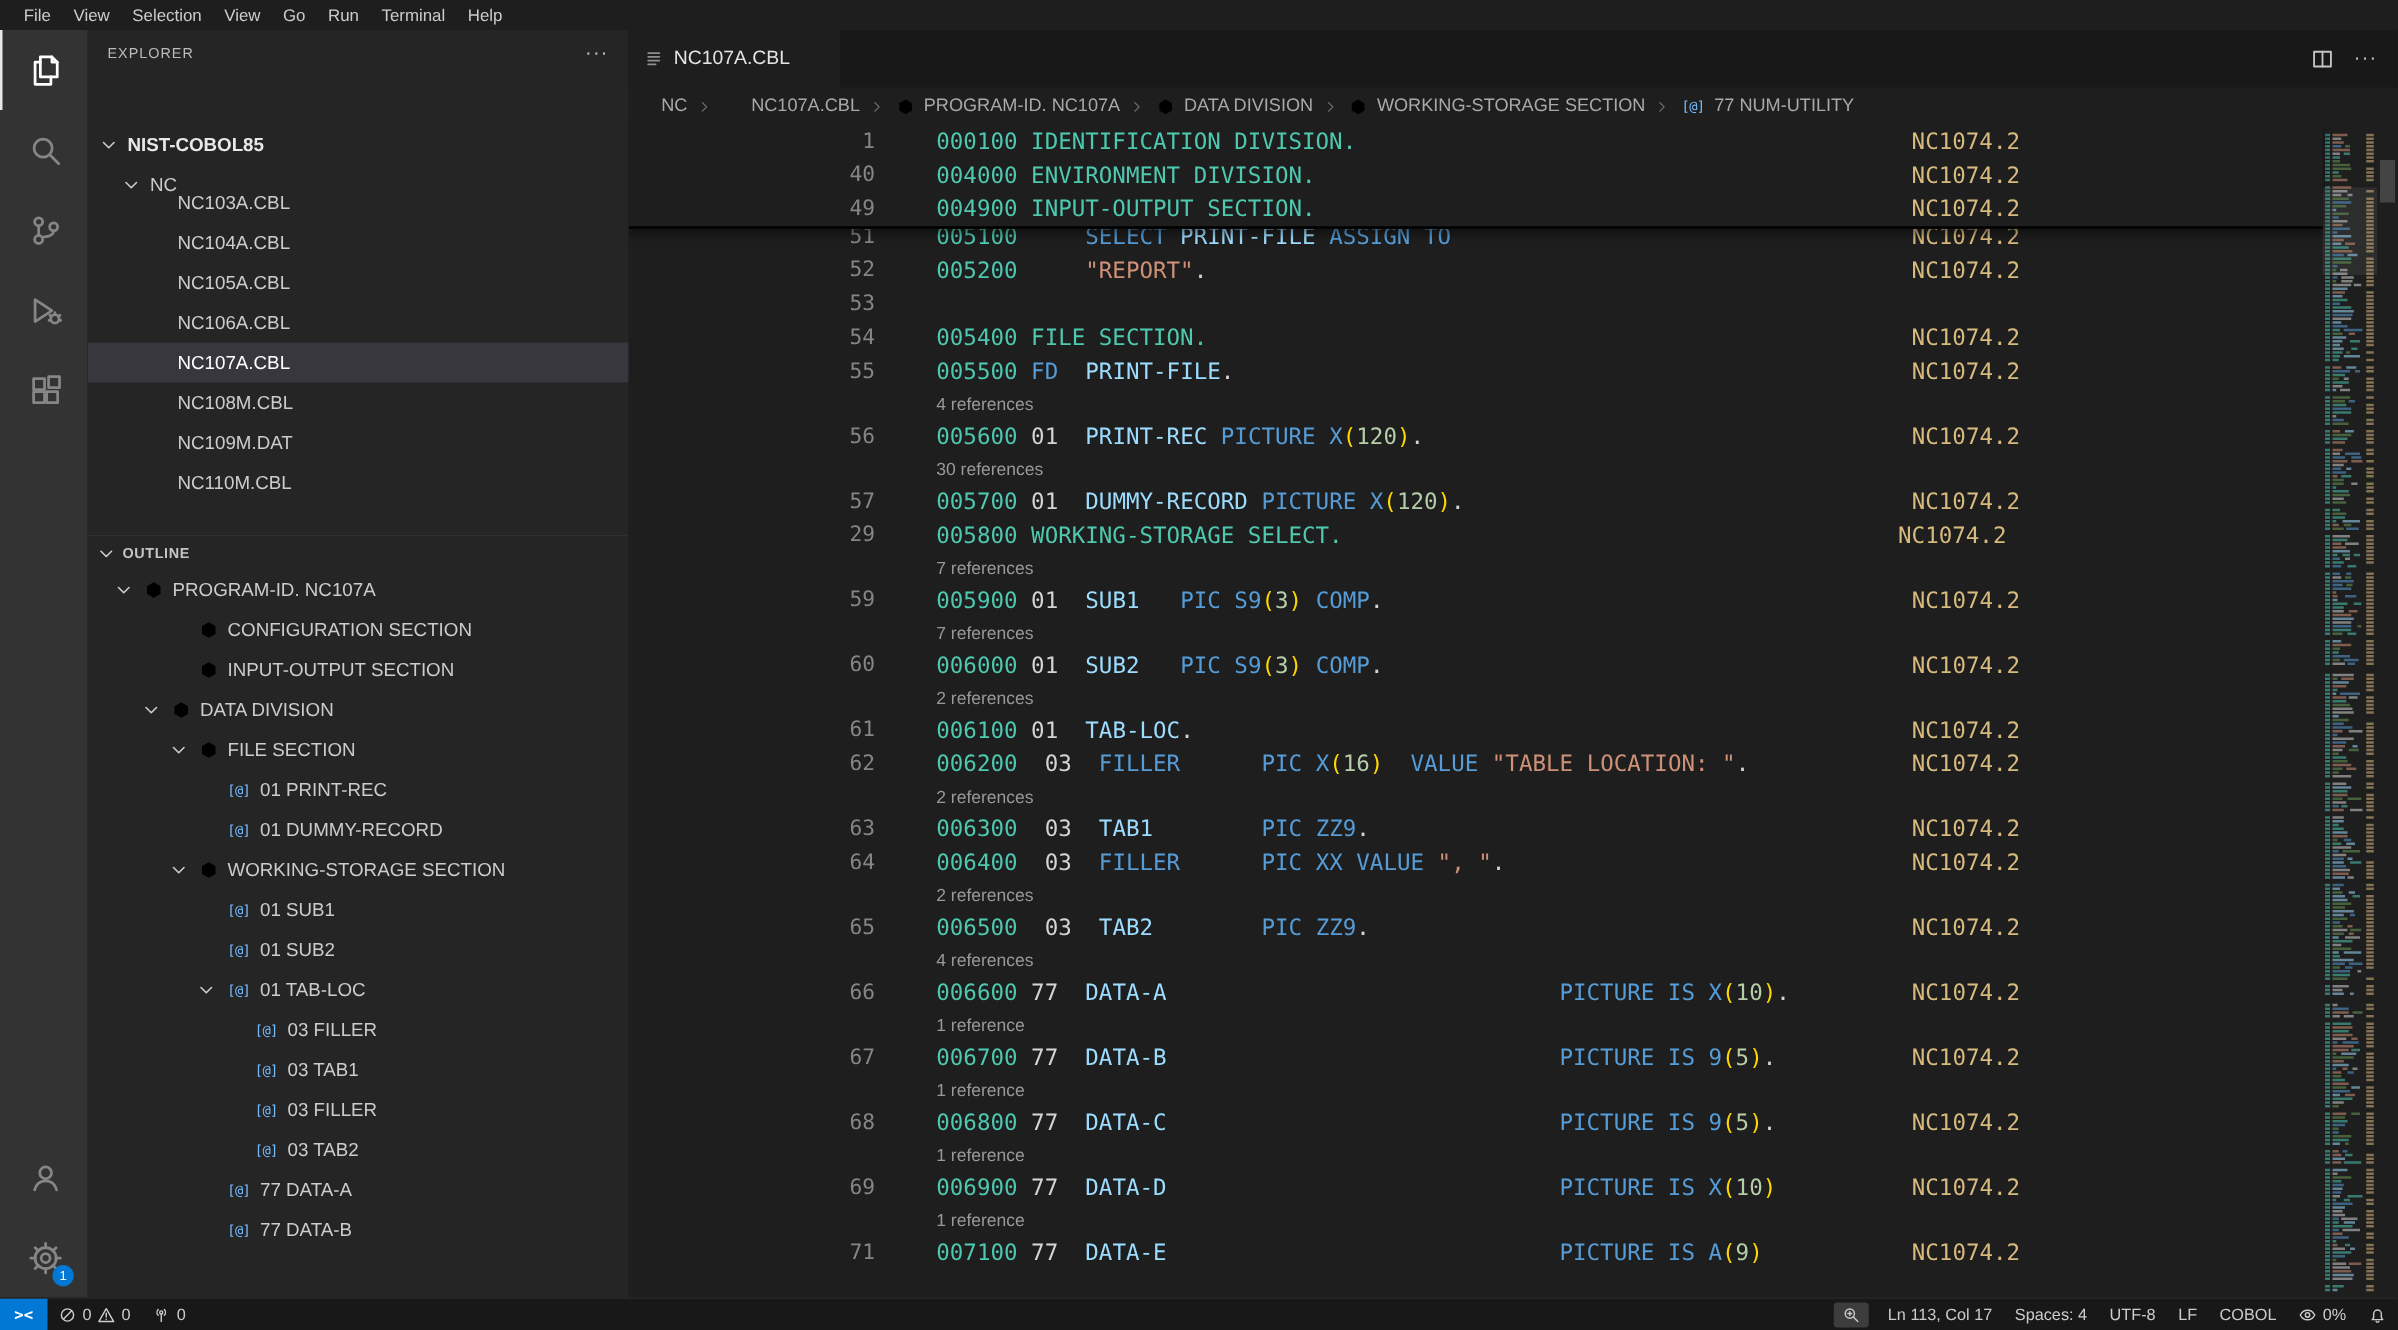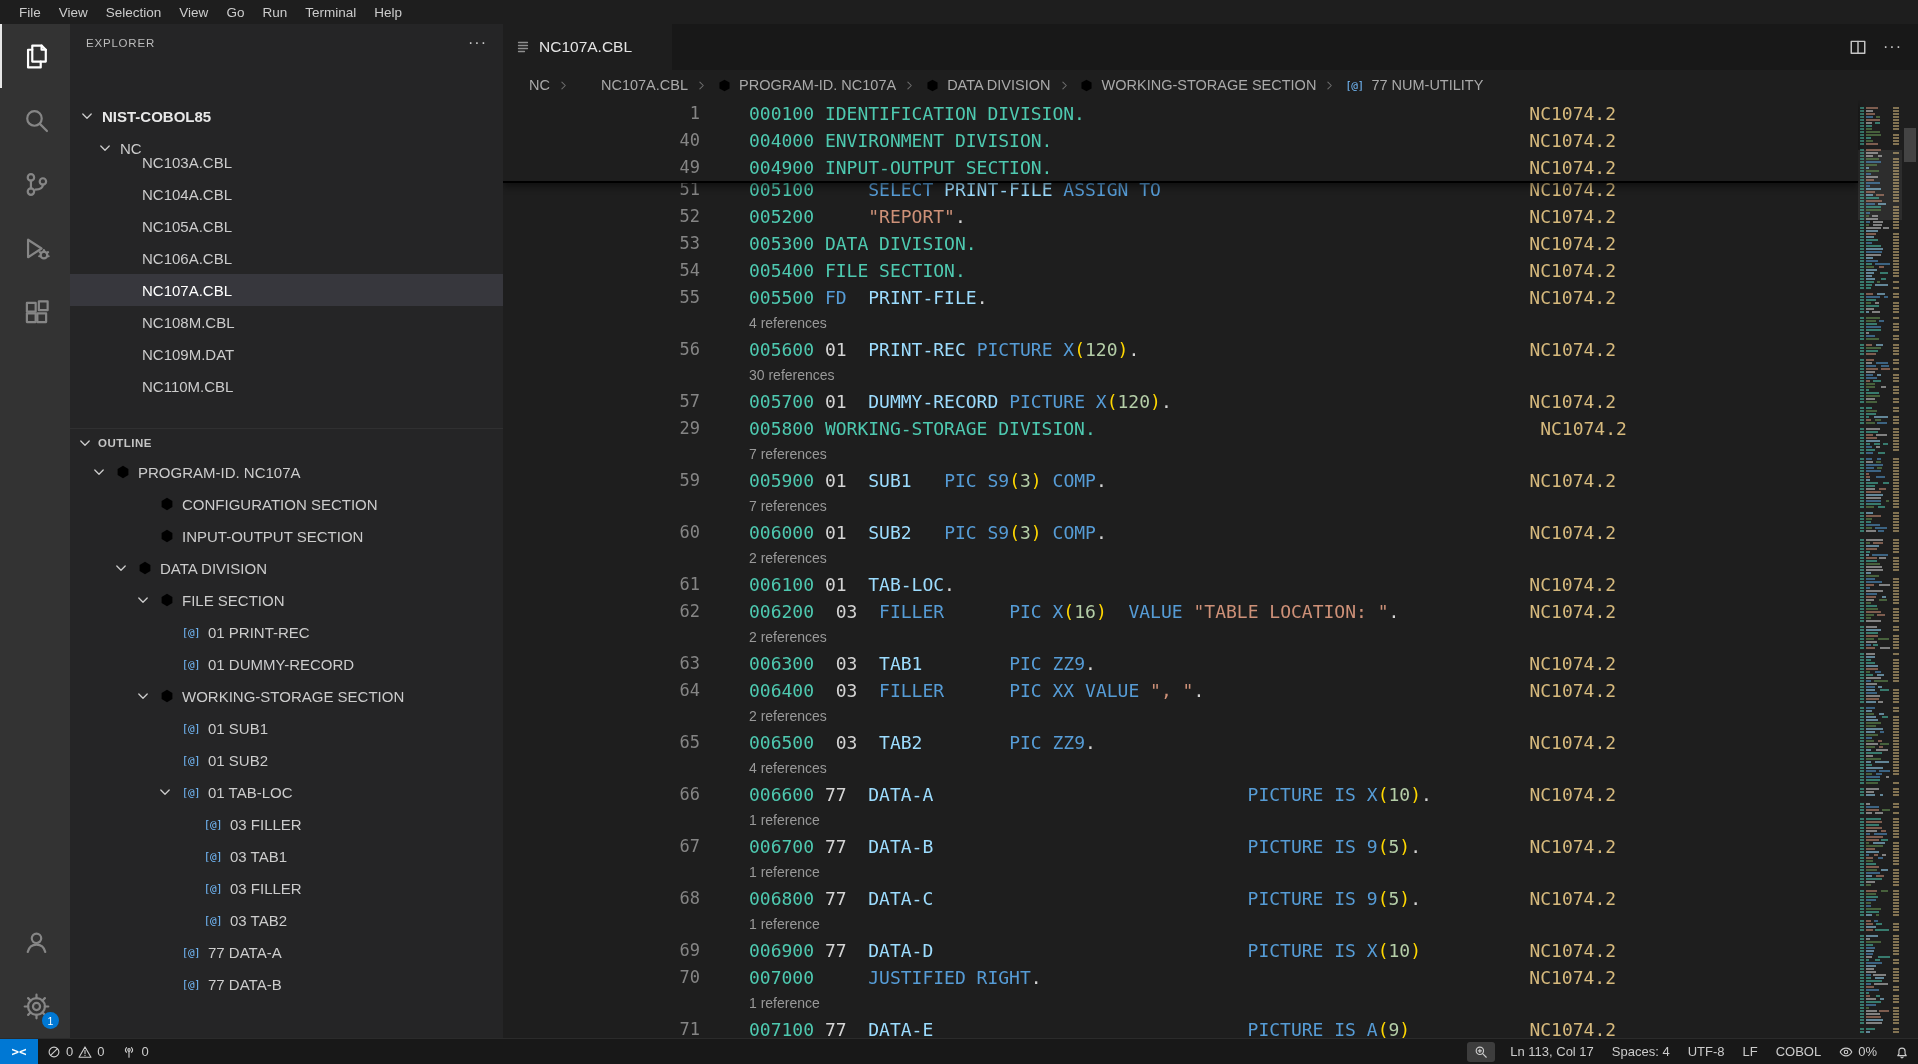--- a/index.html
+++ b/index.html
@@ -516,49 +516,48 @@
   <div class="editor">
     <div class="sticky" id="sticky-lines">
         <div class="cl"><span class="ln">1</span><span class="ct"><span class="tk-seq">000100</span><span class="tk-pl"> </span><span class="tk-div">IDENTIFICATION DIVISION.</span><span class="tk-pl">                                         </span><span class="tk-tag">NC1074.2</span></span></div>
         <div class="cl"><span class="ln">40</span><span class="ct"><span class="tk-seq">004000</span><span class="tk-pl"> </span><span class="tk-div">ENVIRONMENT DIVISION.</span><span class="tk-pl">                                            </span><span class="tk-tag">NC1074.2</span></span></div>
         <div class="cl"><span class="ln">49</span><span class="ct"><span class="tk-seq">004900</span><span class="tk-pl"> </span><span class="tk-div">INPUT-OUTPUT SECTION.</span><span class="tk-pl">                                            </span><span class="tk-tag">NC1074.2</span></span></div>
       </div>
     <div class="code-scroll">
       <div id="code-lines" style="margin-top:-7px">
           <div class="cl"><span class="ln">51</span><span class="ct"><span class="tk-seq">005100</span><span class="tk-pl">     </span><span class="tk-kw">SELECT</span><span class="tk-pl"> </span><span class="tk-id">PRINT-FILE</span><span class="tk-pl"> </span><span class="tk-kw">ASSIGN</span><span class="tk-pl"> </span><span class="tk-kw">TO</span><span class="tk-pl">                                  </span><span class="tk-tag">NC1074.2</span></span></div>
           <div class="cl"><span class="ln">52</span><span class="ct"><span class="tk-seq">005200</span><span class="tk-pl">     </span><span class="tk-str">"REPORT"</span><span class="tk-pl">.</span><span class="tk-pl">                                                    </span><span class="tk-tag">NC1074.2</span></span></div>
-          <div class="cl"><span class="ln">53</span><span class="ct"><span class="tk-seq">005300</span><span class="tk-pl"> </span><span class="tk-div">DATA DIVISION.</span><span class="tk-pl">                                                   </span><span class="tk-tag">NC1074.2</span></span></div>
+          <div class="cl"><span class="ln">53</span></div>
           <div class="cl"><span class="ln">54</span><span class="ct"><span class="tk-seq">005400</span><span class="tk-pl"> </span><span class="tk-div">FILE SECTION.</span><span class="tk-pl">                                                    </span><span class="tk-tag">NC1074.2</span></span></div>
           <div class="cl"><span class="ln">55</span><span class="ct"><span class="tk-seq">005500</span><span class="tk-pl"> </span><span class="tk-kw">FD</span><span class="tk-pl">  </span><span class="tk-id">PRINT-FILE</span><span class="tk-pl">.</span><span class="tk-pl">                                                  </span><span class="tk-tag">NC1074.2</span></span></div>
           <div class="lens-row"><span class="lens">4 references</span></div>
           <div class="cl"><span class="ln">56</span><span class="ct"><span class="tk-seq">005600</span><span class="tk-pl"> </span><span class="tk-lvl">01</span><span class="tk-pl">  </span><span class="tk-id">PRINT-REC</span><span class="tk-pl"> </span><span class="tk-kw">PICTURE</span><span class="tk-pl"> </span><span class="tk-kw">X</span><span class="tk-par">(</span><span class="tk-num">120</span><span class="tk-par">)</span><span class="tk-pl">.</span><span class="tk-pl">                                    </span><span class="tk-tag">NC1074.2</span></span></div>
           <div class="lens-row"><span class="lens">30 references</span></div>
           <div class="cl"><span class="ln">57</span><span class="ct"><span class="tk-seq">005700</span><span class="tk-pl"> </span><span class="tk-lvl">01</span><span class="tk-pl">  </span><span class="tk-id">DUMMY-RECORD</span><span class="tk-pl"> </span><span class="tk-kw">PICTURE</span><span class="tk-pl"> </span><span class="tk-kw">X</span><span class="tk-par">(</span><span class="tk-num">120</span><span class="tk-par">)</span><span class="tk-pl">.</span><span class="tk-pl">                                 </span><span class="tk-tag">NC1074.2</span></span></div>
-          <div class="cl"><span class="ln">29</span><span class="ct"><span class="tk-seq">005800</span><span class="tk-pl"> </span><span class="tk-div">WORKING-STORAGE DIVISION.</span><span class="tk-pl">                                         </span><span class="tk-tag">NC1074.2</span></span></div>
+          <div class="cl"><span class="ln">29</span><span class="ct"><span class="tk-seq">005800</span><span class="tk-pl"> </span><span class="tk-div">WORKING-STORAGE SELECT.</span><span class="tk-pl">                                         </span><span class="tk-tag">NC1074.2</span></span></div>
           <div class="lens-row"><span class="lens">7 references</span></div>
           <div class="cl"><span class="ln">59</span><span class="ct"><span class="tk-seq">005900</span><span class="tk-pl"> </span><span class="tk-lvl">01</span><span class="tk-pl">  </span><span class="tk-id">SUB1</span><span class="tk-pl">   </span><span class="tk-kw">PIC</span><span class="tk-pl"> </span><span class="tk-kw">S9</span><span class="tk-par">(</span><span class="tk-num">3</span><span class="tk-par">)</span><span class="tk-pl"> </span><span class="tk-kw">COMP</span><span class="tk-pl">.</span><span class="tk-pl">                                       </span><span class="tk-tag">NC1074.2</span></span></div>
           <div class="lens-row"><span class="lens">7 references</span></div>
           <div class="cl"><span class="ln">60</span><span class="ct"><span class="tk-seq">006000</span><span class="tk-pl"> </span><span class="tk-lvl">01</span><span class="tk-pl">  </span><span class="tk-id">SUB2</span><span class="tk-pl">   </span><span class="tk-kw">PIC</span><span class="tk-pl"> </span><span class="tk-kw">S9</span><span class="tk-par">(</span><span class="tk-num">3</span><span class="tk-par">)</span><span class="tk-pl"> </span><span class="tk-kw">COMP</span><span class="tk-pl">.</span><span class="tk-pl">                                       </span><span class="tk-tag">NC1074.2</span></span></div>
           <div class="lens-row"><span class="lens">2 references</span></div>
           <div class="cl"><span class="ln">61</span><span class="ct"><span class="tk-seq">006100</span><span class="tk-pl"> </span><span class="tk-lvl">01</span><span class="tk-pl">  </span><span class="tk-id">TAB-LOC</span><span class="tk-pl">.</span><span class="tk-pl">                                                     </span><span class="tk-tag">NC1074.2</span></span></div>
           <div class="cl"><span class="ln">62</span><span class="ct"><span class="tk-seq">006200</span><span class="tk-pl">  </span><span class="tk-lvl">03</span><span class="tk-pl">  </span><span class="tk-kw">FILLER</span><span class="tk-pl">      </span><span class="tk-kw">PIC</span><span class="tk-pl"> </span><span class="tk-kw">X</span><span class="tk-par">(</span><span class="tk-num">16</span><span class="tk-par">)</span><span class="tk-pl">  </span><span class="tk-kw">VALUE</span><span class="tk-pl"> </span><span class="tk-str">"TABLE LOCATION: "</span><span class="tk-pl">.</span><span class="tk-pl">            </span><span class="tk-tag">NC1074.2</span></span></div>
           <div class="lens-row"><span class="lens">2 references</span></div>
           <div class="cl"><span class="ln">63</span><span class="ct"><span class="tk-seq">006300</span><span class="tk-pl">  </span><span class="tk-lvl">03</span><span class="tk-pl">  </span><span class="tk-id">TAB1</span><span class="tk-pl">        </span><span class="tk-kw">PIC</span><span class="tk-pl"> </span><span class="tk-kw">ZZ9</span><span class="tk-pl">.</span><span class="tk-pl">                                        </span><span class="tk-tag">NC1074.2</span></span></div>
           <div class="cl"><span class="ln">64</span><span class="ct"><span class="tk-seq">006400</span><span class="tk-pl">  </span><span class="tk-lvl">03</span><span class="tk-pl">  </span><span class="tk-kw">FILLER</span><span class="tk-pl">      </span><span class="tk-kw">PIC</span><span class="tk-pl"> </span><span class="tk-kw">XX</span><span class="tk-pl"> </span><span class="tk-kw">VALUE</span><span class="tk-pl"> </span><span class="tk-str">", "</span><span class="tk-pl">.</span><span class="tk-pl">                              </span><span class="tk-tag">NC1074.2</span></span></div>
           <div class="lens-row"><span class="lens">2 references</span></div>
           <div class="cl"><span class="ln">65</span><span class="ct"><span class="tk-seq">006500</span><span class="tk-pl">  </span><span class="tk-lvl">03</span><span class="tk-pl">  </span><span class="tk-id">TAB2</span><span class="tk-pl">        </span><span class="tk-kw">PIC</span><span class="tk-pl"> </span><span class="tk-kw">ZZ9</span><span class="tk-pl">.</span><span class="tk-pl">                                        </span><span class="tk-tag">NC1074.2</span></span></div>
           <div class="lens-row"><span class="lens">4 references</span></div>
           <div class="cl"><span class="ln">66</span><span class="ct"><span class="tk-seq">006600</span><span class="tk-pl"> </span><span class="tk-lvl">77</span><span class="tk-pl">  </span><span class="tk-id">DATA-A</span><span class="tk-pl">                             </span><span class="tk-kw">PICTURE</span><span class="tk-pl"> </span><span class="tk-kw">IS</span><span class="tk-pl"> </span><span class="tk-kw">X</span><span class="tk-par">(</span><span class="tk-num">10</span><span class="tk-par">)</span><span class="tk-pl">.</span><span class="tk-pl">         </span><span class="tk-tag">NC1074.2</span></span></div>
           <div class="lens-row"><span class="lens">1 reference</span></div>
           <div class="cl"><span class="ln">67</span><span class="ct"><span class="tk-seq">006700</span><span class="tk-pl"> </span><span class="tk-lvl">77</span><span class="tk-pl">  </span><span class="tk-id">DATA-B</span><span class="tk-pl">                             </span><span class="tk-kw">PICTURE</span><span class="tk-pl"> </span><span class="tk-kw">IS</span><span class="tk-pl"> </span><span class="tk-kw">9</span><span class="tk-par">(</span><span class="tk-num">5</span><span class="tk-par">)</span><span class="tk-pl">.</span><span class="tk-pl">          </span><span class="tk-tag">NC1074.2</span></span></div>
           <div class="lens-row"><span class="lens">1 reference</span></div>
           <div class="cl"><span class="ln">68</span><span class="ct"><span class="tk-seq">006800</span><span class="tk-pl"> </span><span class="tk-lvl">77</span><span class="tk-pl">  </span><span class="tk-id">DATA-C</span><span class="tk-pl">                             </span><span class="tk-kw">PICTURE</span><span class="tk-pl"> </span><span class="tk-kw">IS</span><span class="tk-pl"> </span><span class="tk-kw">9</span><span class="tk-par">(</span><span class="tk-num">5</span><span class="tk-par">)</span><span class="tk-pl">.</span><span class="tk-pl">          </span><span class="tk-tag">NC1074.2</span></span></div>
           <div class="lens-row"><span class="lens">1 reference</span></div>
           <div class="cl"><span class="ln">69</span><span class="ct"><span class="tk-seq">006900</span><span class="tk-pl"> </span><span class="tk-lvl">77</span><span class="tk-pl">  </span><span class="tk-id">DATA-D</span><span class="tk-pl">                             </span><span class="tk-kw">PICTURE</span><span class="tk-pl"> </span><span class="tk-kw">IS</span><span class="tk-pl"> </span><span class="tk-kw">X</span><span class="tk-par">(</span><span class="tk-num">10</span><span class="tk-par">)</span><span class="tk-pl">          </span><span class="tk-tag">NC1074.2</span></span></div>
-          <div class="cl"><span class="ln">70</span><span class="ct"><span class="tk-seq">007000</span><span class="tk-pl">     </span><span class="tk-kw">JUSTIFIED</span><span class="tk-pl"> </span><span class="tk-kw">RIGHT</span><span class="tk-pl">.</span><span class="tk-pl">                                             </span><span class="tk-tag">NC1074.2</span></span></div>
           <div class="lens-row"><span class="lens">1 reference</span></div>
           <div class="cl"><span class="ln">71</span><span class="ct"><span class="tk-seq">007100</span><span class="tk-pl"> </span><span class="tk-lvl">77</span><span class="tk-pl">  </span><span class="tk-id">DATA-E</span><span class="tk-pl">                             </span><span class="tk-kw">PICTURE</span><span class="tk-pl"> </span><span class="tk-kw">IS</span><span class="tk-pl"> </span><span class="tk-kw">A</span><span class="tk-par">(</span><span class="tk-num">9</span><span class="tk-par">)</span><span class="tk-pl">           </span><span class="tk-tag">NC1074.2</span></span></div>
         </div>
     </div>
     <div class="minimap" id="minimap">
       <div class="mm-view"></div>
     <div class="mm-bar" style="left: 2px; top: 7px; width: 4px; background: rgb(78, 201, 176);"></div>
         <div class="mm-bar" style="left: 8px; top: 7px; width: 12.157px; background: rgb(206, 145, 120);"></div>
         <div class="mm-bar" style="left: 35px; top: 7px; width: 6px; background: rgb(215, 186, 125);"></div>
         <div class="mm-bar" style="left: 2px; top: 10px; width: 4px; background: rgb(78, 201, 176);"></div>

